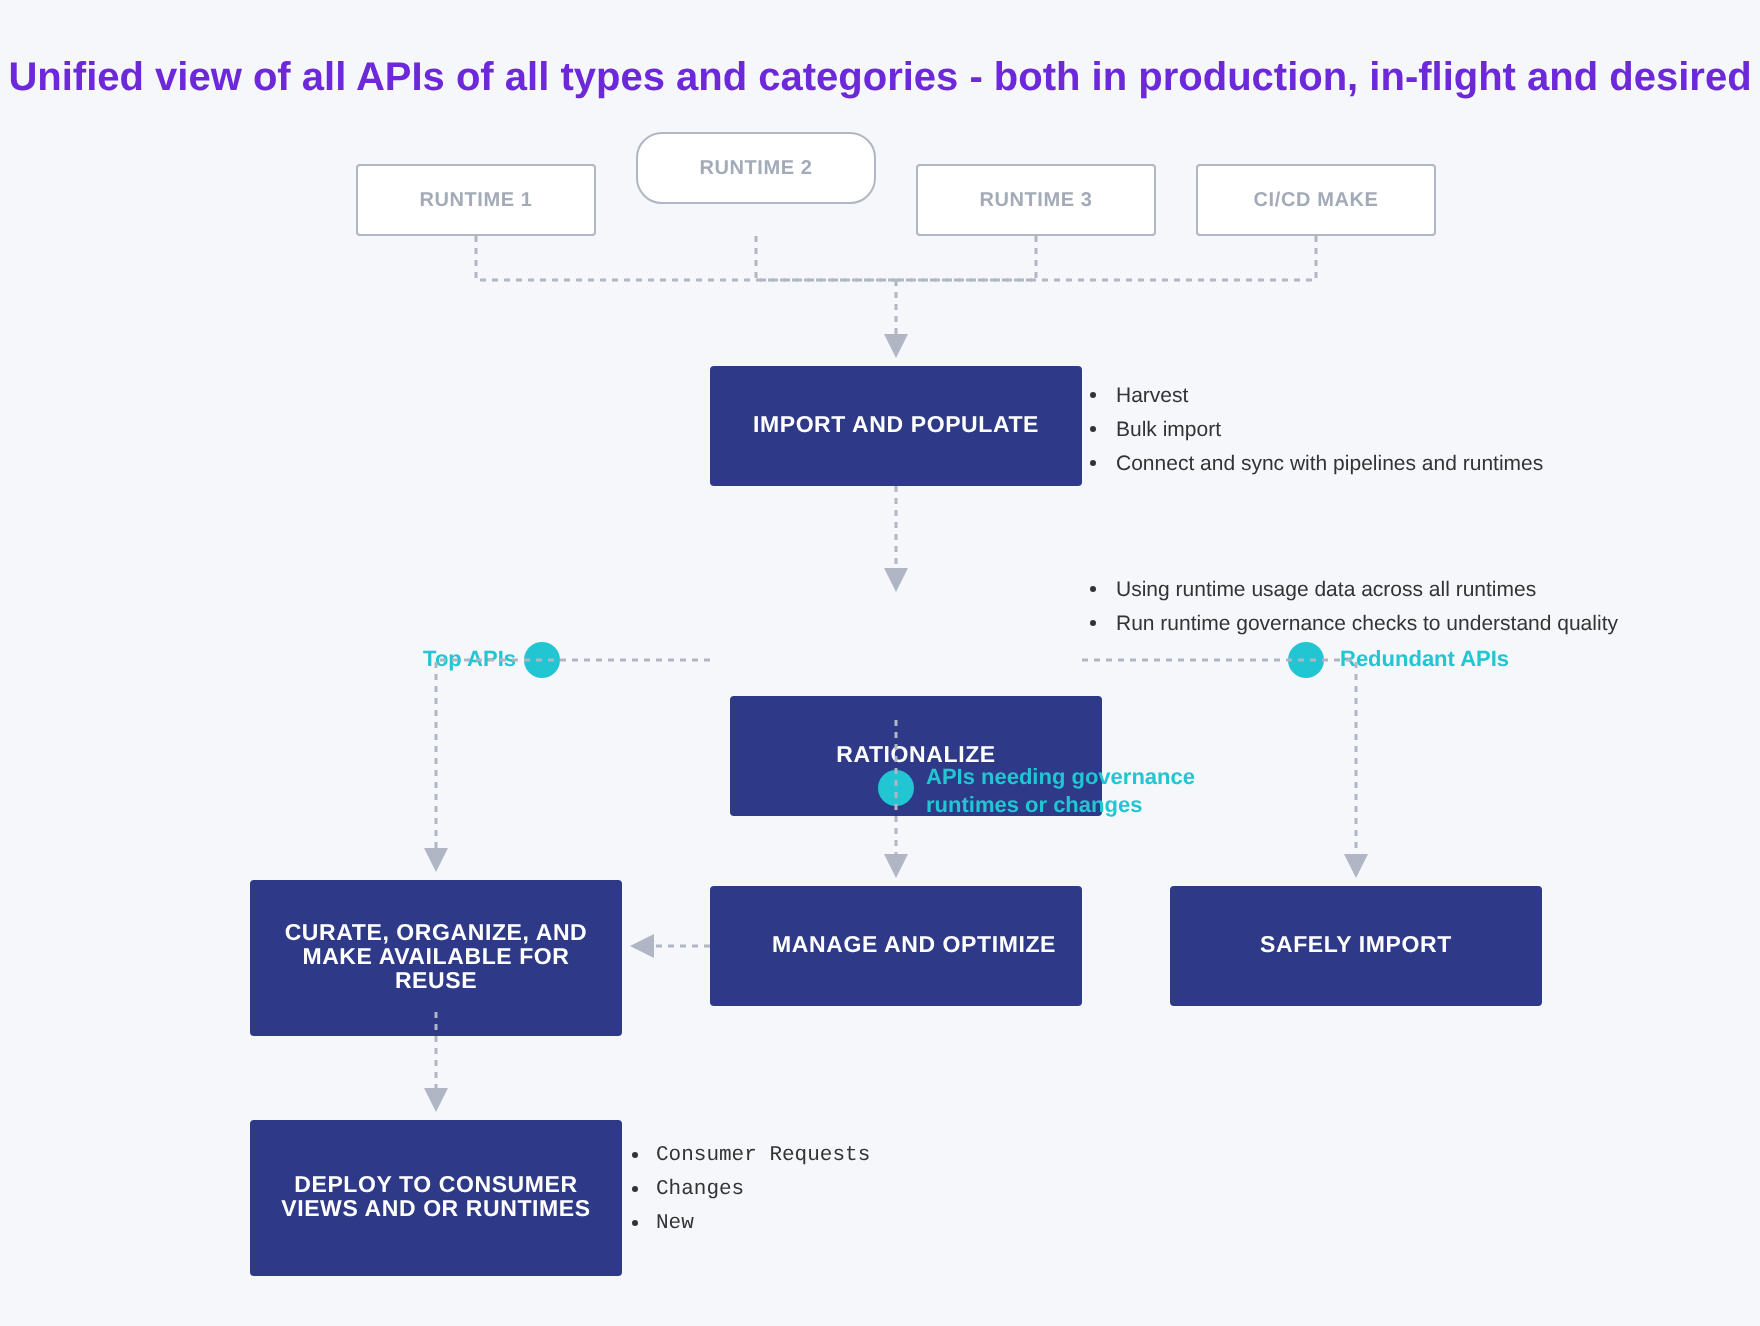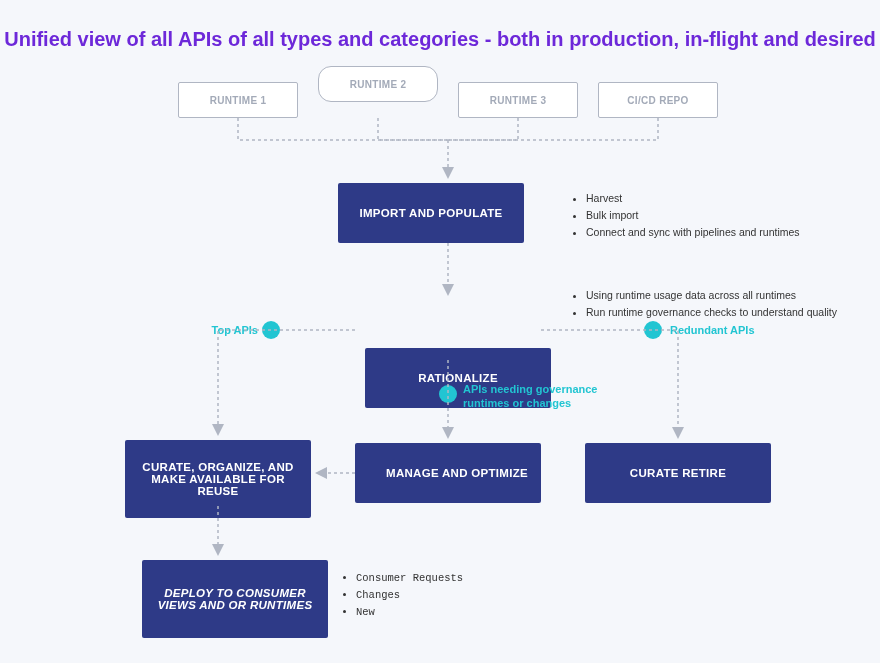--- a/index.html
+++ b/index.html
@@ -58,46 +58,46 @@
     color: #22c5d2;
     font-size: 11px;
     font-weight: 700;
   }
   .bullets {
     position: absolute;
     font-size: 10.5px;
     color: #333;
     line-height: 1.6;
   }
-  .bullets li { list-style: disc; margin-left: 28px; }
+  .bullets li { list-style: disc; margin-left: 0; }
   svg.connectors {
     position: absolute;
     top: 0; left: 0;
     width: 880px; height: 663px;
     pointer-events: none;
   }
 </style>
 </head>
 <body>
 
 <div class="title">Unified view of all APIs of all types and categories - both in production, in-flight and desired</div>
 
 <div class="box light" style="left:178px; top:82px;">RUNTIME 1</div>
 <div class="box light" style="left:318px; top:66px;border-radius:13px;">RUNTIME 2</div>
 <div class="box light" style="left:458px; top:82px;">RUNTIME 3</div>
-<div class="box light" style="left:598px; top:82px;">CI/CD REPO</div>
+<div class="box light" style="left:598px; top:82px;">CI/CD MAKE</div>
 
-<div class="box primary lg" style="left:338px; top:183px;">IMPORT AND POPULATE</div>
+<div class="box primary lg" style="left:355px; top:183px;">IMPORT AND POPULATE</div>
 <div class="box primary lg" style="left:365px; top:300px;margin-top:48px;">RATIONALIZE</div>
 
 <div class="box primary xl" style="left:125px; top:440px;">CURATE, ORGANIZE, AND MAKE AVAILABLE FOR REUSE</div>
 <div class="box primary lg" style="left:355px; top:443px;padding-left:28px;">MANAGE AND OPTIMIZE</div>
-<div class="box primary lg" style="left:585px; top:443px;">CURATE RETIRE</div>
+<div class="box primary lg" style="left:585px; top:443px;">SAFELY IMPORT</div>
 
-<div class="box primary xl" style="left:142px; top:560px;font-style:italic;">DEPLOY TO CONSUMER VIEWS AND OR RUNTIMES</div>
+<div class="box primary xl" style="left:125px; top:560px;">DEPLOY TO CONSUMER VIEWS AND OR RUNTIMES</div>
 
 <div class="dot" style="left:262px; top:321px;"></div>
 <div class="dot" style="left:644px; top:321px;"></div>
 <div class="dot" style="left:439px; top:385px;"></div>
 
 <div class="annot" style="left:198px; top:324px; text-align:right; width:60px;">Top APIs</div>
 <div class="annot" style="left:670px; top:324px; width:120px;">Redundant APIs</div>
 <div class="annot" style="left:463px; top:382px; width:150px; line-height:1.3;">APIs needing governance runtimes or changes</div>
 
 <ul class="bullets" style="left:558px; top:190px; width:270px;">

